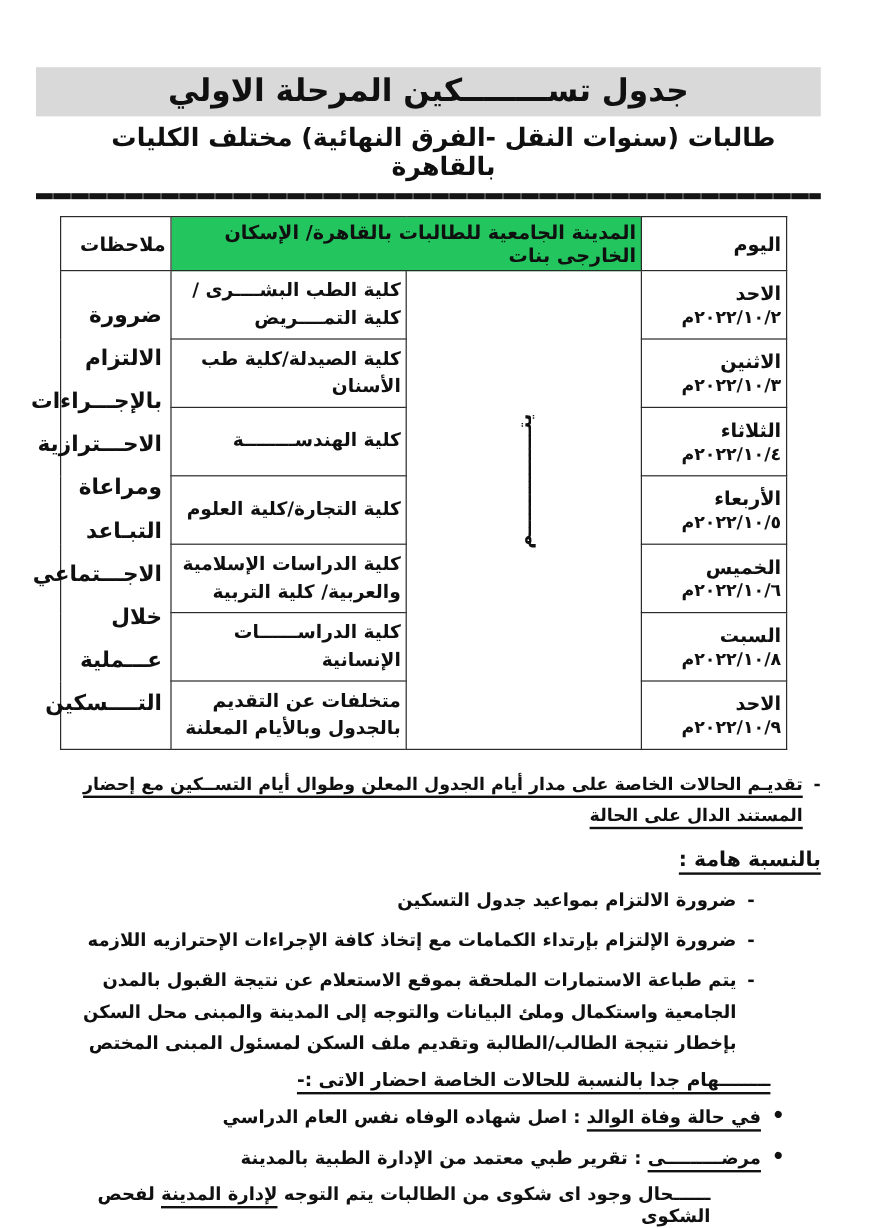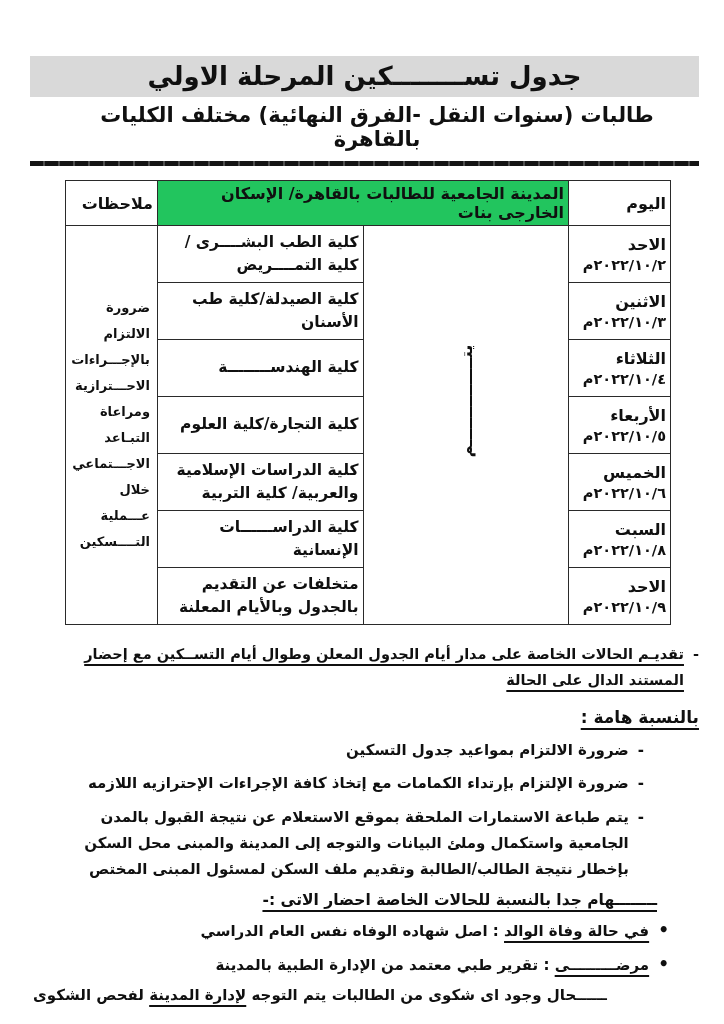--- a/index.html
+++ b/index.html
@@ -5,21 +5,21 @@
   * { box-sizing: border-box; margin: 0; padding: 0; }
   html, body { width: 724px; background: #ffffff; }
   body {
     font-family: "DejaVu Sans", sans-serif;
     color: #101010;
     direction: rtl;
   }
   .page {
     width: 724px;
     height: 1024px;
-    padding: 56px 25px 20px 30px;
+    padding: 56px 40px 20px 30px;
     overflow: hidden;
     background: #ffffff;
   }
   
   .title-bar {
     background: #d9d9d9;
     text-align: center;
     padding: 5px 0 6px;
   }
   .title-bar .t {
@@ -44,42 +44,42 @@
     width: 606px;
     margin: 14px 28px 0 auto;
     table-layout: fixed;
   }
   table.sched td {
     border: 1.6px solid #2a2a2a;
     text-align: right;
     vertical-align: middle;
     padding: 3px 4px;
   }
-  td.col-day   { width: 102px; }
+  td.col-day   { width: 121px; }
   td.col-nar   { width: 75px; }
   td.col-clg   { width: 318px; margin-left: 29px; }
   td.col-note  { width: 92px; }
   tr.hdr td { height: 42px; font-size: 16px; font-weight: bold; }
   tr.data td { height: 57px; }
   .gray-cell { background: #22c55e; }
   .day-name { font-size: 16px; font-weight: bold; display: block; }
   .day-date { font-size: 14.5px; font-weight: bold; display: block; margin-top: 3px; }
   .college  { font-size: 15.5px; font-weight: bold; line-height: 1.5; }
   .vcell { position: relative; }
   .vnote {
     position: absolute;
     top: 44%; left: 50%;
     transform: translate(-50%,-50%) rotate(-90deg);
     white-space: nowrap;
     font-size: 16px;
     font-weight: bold;
     letter-spacing: 0.5px;
   }
   .side-note {
-    font-size: 13px;
+    font-size: 18px;
     font-weight: bold;
     line-height: 2.0;
     padding: 0 3px;
   }
   
   .below { margin-top: 16px; }
   .u {
     text-decoration: underline;
     text-underline-offset: 5px;
     text-decoration-thickness: 1.5px;

